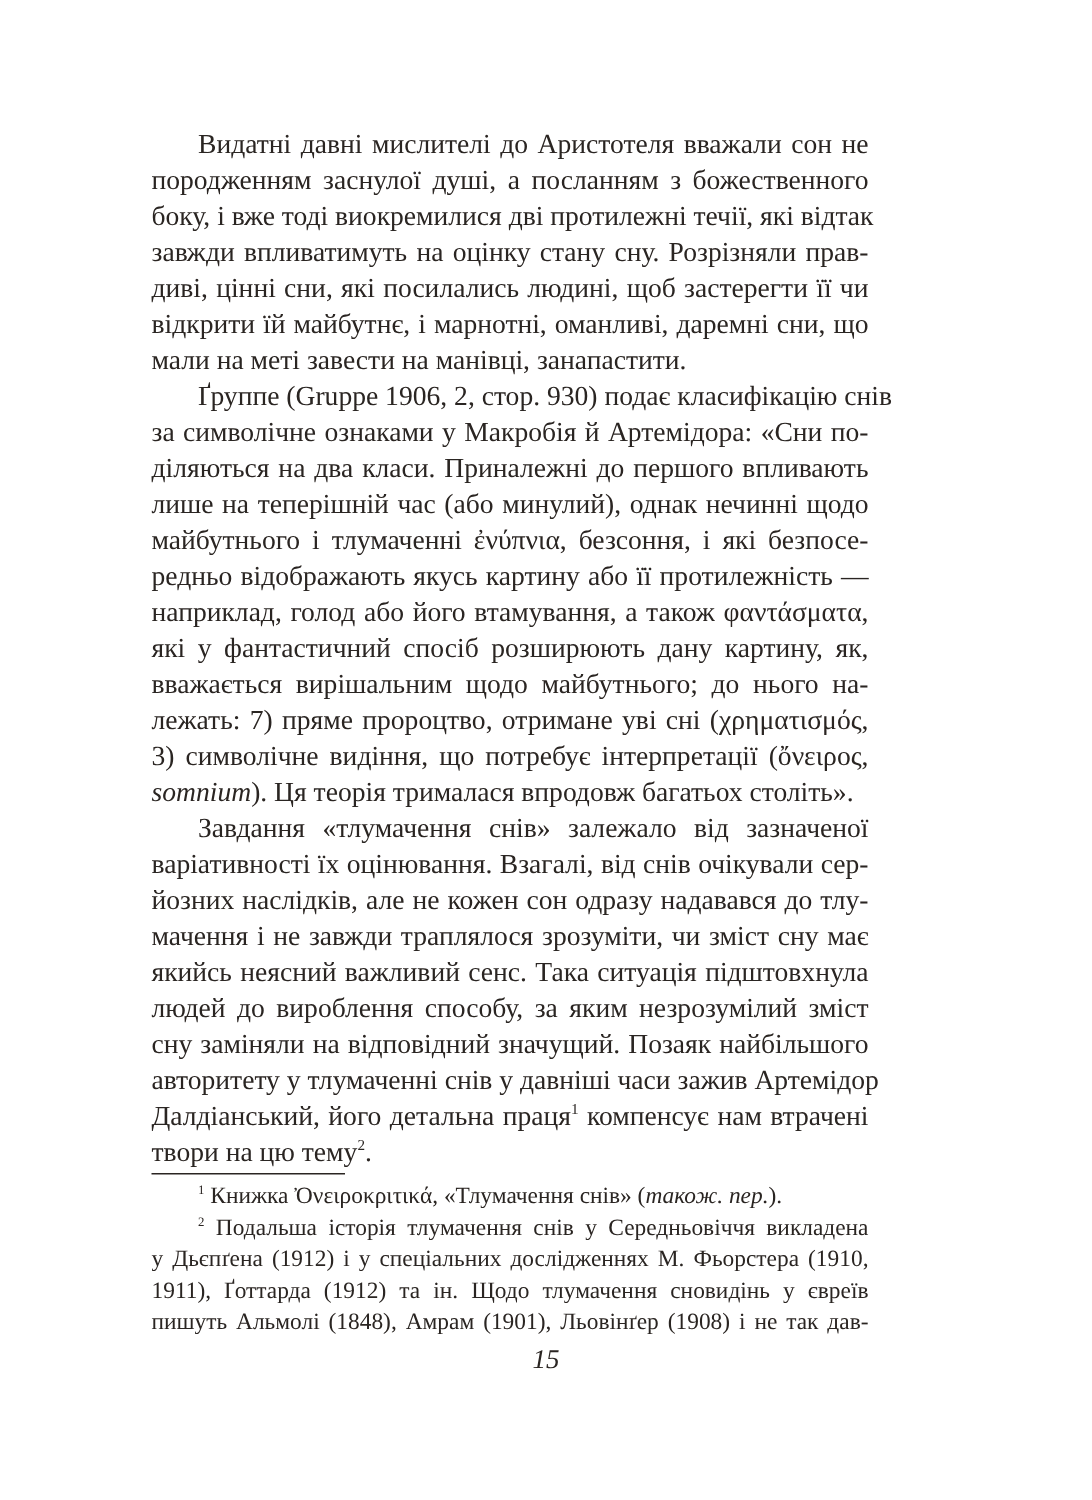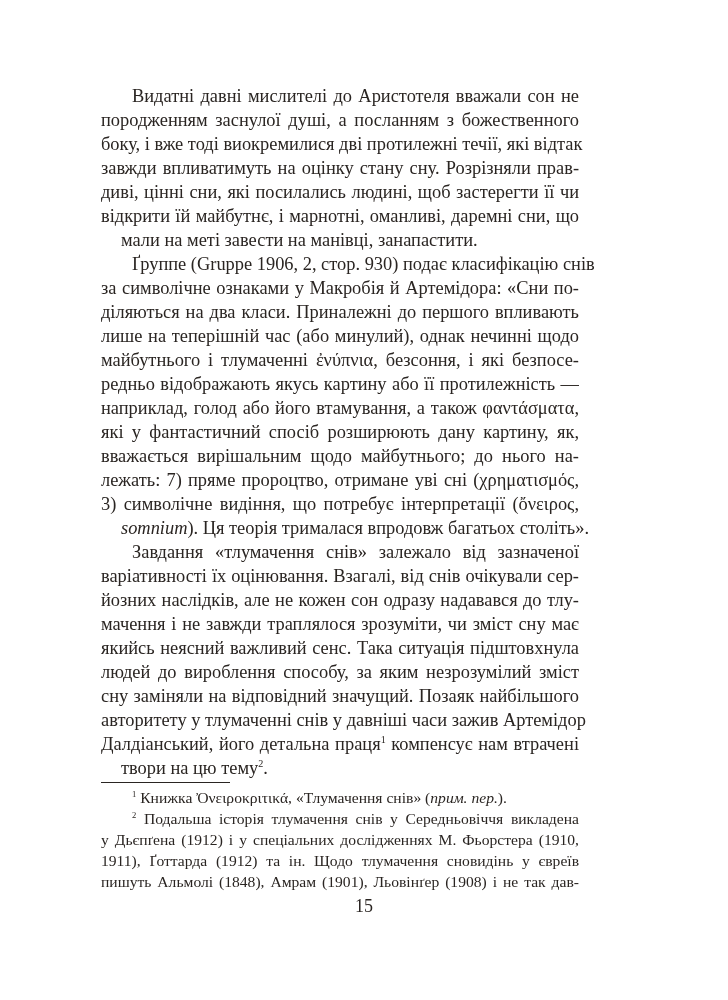--- a/index.html
+++ b/index.html
@@ -2,31 +2,31 @@
 <html><head>
 <meta charset="utf-8">
 <style>
   html, body { margin: 0; padding: 0; background: #ffffff; }
   body { width: 728px; height: 1000px; position: relative; overflow: hidden;
          font-family: "Liberation Serif", "DejaVu Serif", serif; color: #2a2522; }
   .page { position: absolute; left: 101px; top: 84px; width: 478px; }
   .body-line { height: 24px; line-height: 24px; font-size: 18.4px; white-space: nowrap;
                text-align: justify; text-align-last: justify; }
   .body-line.indent { padding-left: 31px; }
-  .body-line.last { text-align-last: left; margin-left: 20px; }
+  .body-line.last { text-align-last: left; }
   .fn-rule { position: absolute; left: 101px; top: 782px; width: 129px; height: 1px; background: #2a2522; }
   .footnotes { position: absolute; left: 101px; top: 787px; width: 478px; }
   .fn-line { height: 21px; line-height: 21px; font-size: 15.6px; white-space: nowrap;
              text-align: justify; text-align-last: justify; }
   .fn-line.indent { padding-left: 31px; }
   .fn-line.last { text-align-last: left; }
   sup { font-size: 0.55em; line-height: 0; vertical-align: 0.7em; }
   i { font-style: italic; }
   .page-number { position: absolute; left: 0; width: 728px; top: 896px; text-align: center;
-                 font-size: 18px; }
+                 font-size: 18px; font-style: italic; }
 </style>
 </head>
 <body>
 
 <div class="page" id="body">
     <div class="body-line indent"><span>Видатні давні мислителі до Аристотеля вважали сон не</span></div>
     <div class="body-line"><span>породженням заснулої душі, а посланням з божественного</span></div>
     <div class="body-line"><span>боку, і вже тоді виокремилися дві протилежні течії, які відтак</span></div>
     <div class="body-line"><span>завжди впливатимуть на оцінку стану сну. Розрізняли прав-</span></div>
     <div class="body-line"><span>диві, цінні сни, які посилались людині, щоб застерегти її чи</span></div>
@@ -50,19 +50,19 @@
     <div class="body-line"><span>мачення і не завжди траплялося зрозуміти, чи зміст сну має</span></div>
     <div class="body-line"><span>якийсь неясний важливий сенс. Така ситуація підштовхнула</span></div>
     <div class="body-line"><span>людей до вироблення способу, за яким незрозумілий зміст</span></div>
     <div class="body-line"><span>сну заміняли на відповідний значущий. Позаяк найбільшого</span></div>
     <div class="body-line"><span>авторитету у тлумаченні снів у давніші часи зажив Артемідор</span></div>
     <div class="body-line"><span>Далдіанський, його детальна праця</span><sup>1</sup><span> компенсує нам втрачені</span></div>
     <div class="body-line last"><span>твори на цю тему</span><sup>2</sup><span>.</span></div>
   </div>
 <div class="fn-rule"></div>
 <div class="footnotes" id="fns">
-    <div class="fn-line indent last"><sup>1</sup><span> </span><span>Книжка Ὀνειροκριτικά, «Тлумачення снів» (</span><i>прим. пер.</i><span>).</span></div>
+    <div class="fn-line indent last"><sup>1</sup><span> </span><span>Книжка Ὀνειροκριτικά, «Тлумачення снів» (</span><i>також. пер.</i><span>).</span></div>
     <div class="fn-line indent"><sup>2</sup><span> </span><span>Подальша історія тлумачення снів у Середньовіччя викладена</span></div>
     <div class="fn-line"><span>у Дьєпґена (1912) і у спеціальних дослідженнях М. Фьорстера (1910,</span></div>
     <div class="fn-line"><span>1911), Ґоттарда (1912) та ін. Щодо тлумачення сновидінь у євреїв</span></div>
     <div class="fn-line"><span>пишуть Альмолі (1848), Амрам (1901), Льовінґер (1908) і не так дав-</span></div>
   </div>
 <div class="page-number">15</div>
 
 </body></html>

